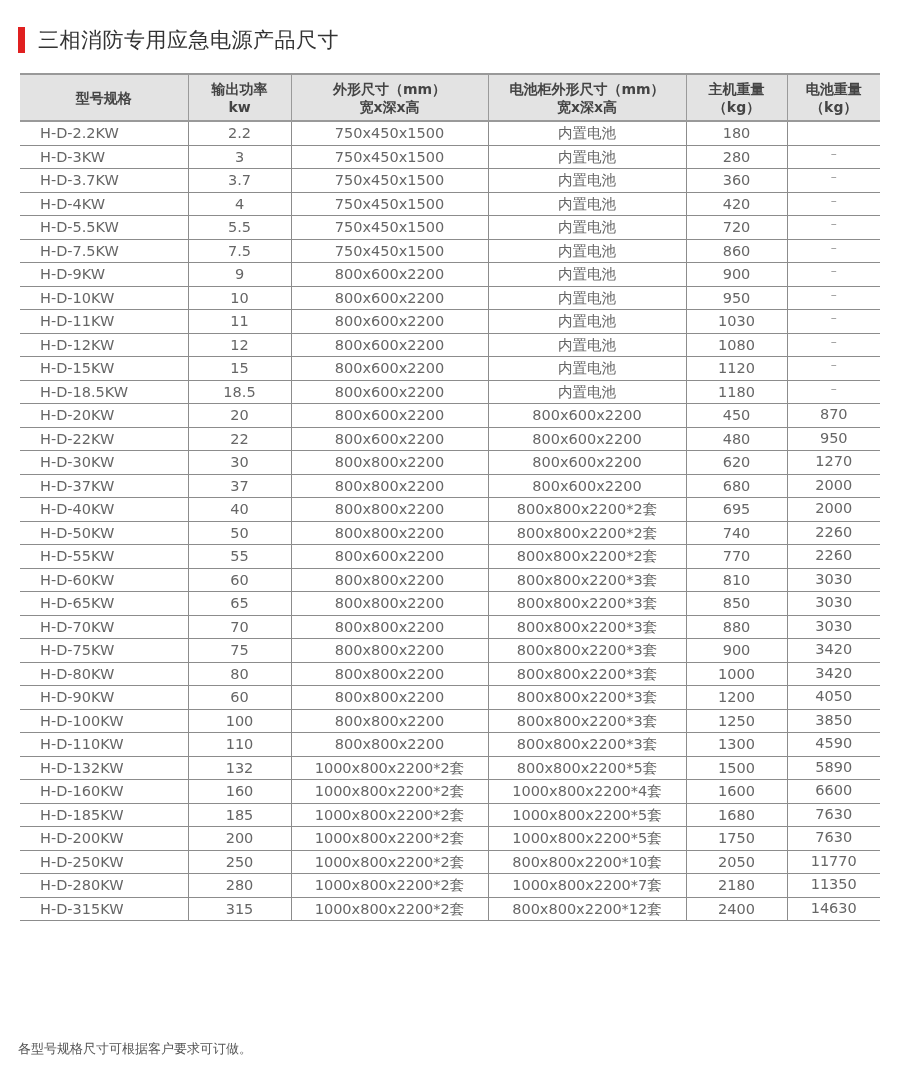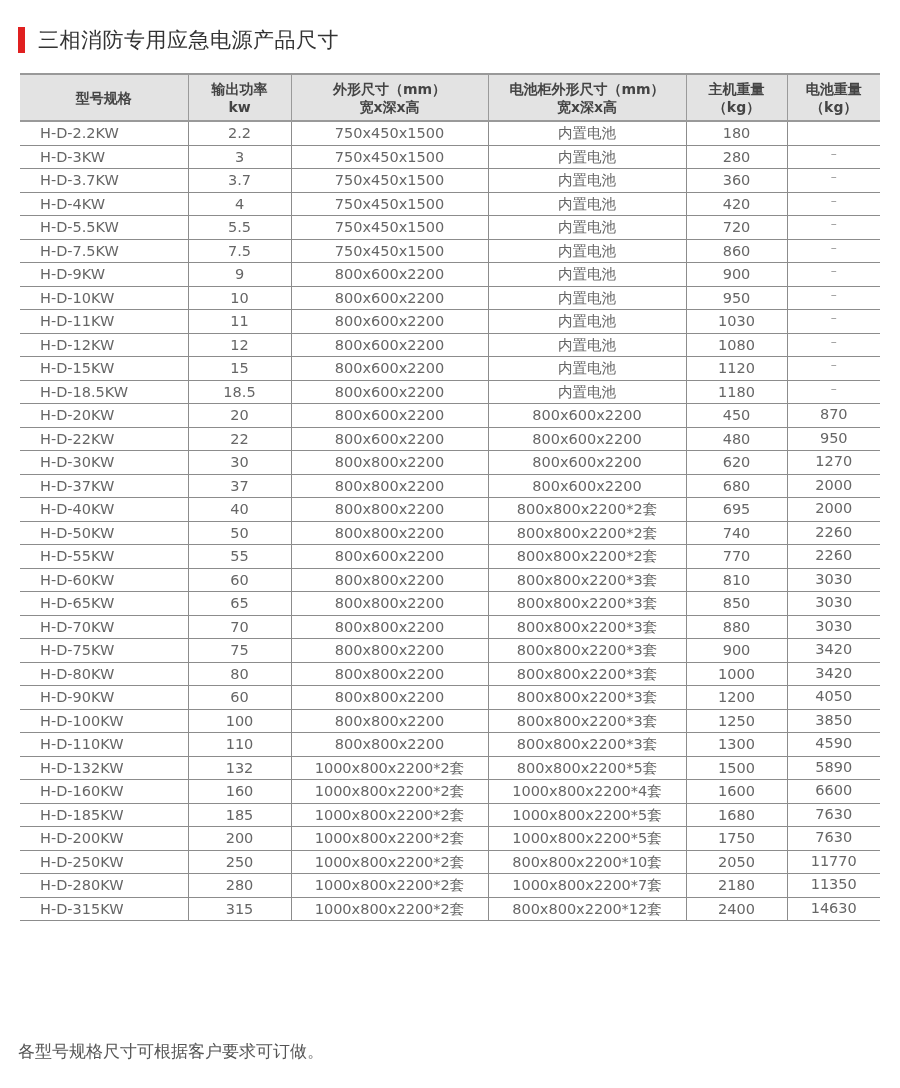--- a/index.html
+++ b/index.html
@@ -9,21 +9,21 @@
   .title{font-size:21px;color:#333;font-weight:500;letter-spacing:0.5px;}
   table{position:absolute;left:20px;top:73px;width:860px;border-collapse:collapse;table-layout:fixed;}
   col.c1{width:168px}col.c2{width:103px}col.c3{width:197px}col.c4{width:198px}col.c5{width:101px}col.c6{width:93px}
   thead th{background:#e3e3e3;height:45px;font-size:14px;font-weight:bold;color:#444;line-height:18px;padding:0;border-left:1px solid #9a9a9a;border-right:1px solid #9a9a9a;border-top:2px solid #999;border-bottom:2px solid #999;}
   thead th:first-child{border-left:none;text-align:center;}
   thead th:last-child{border-right:none;}
   tbody td{height:22.5px;padding:0;font-size:14.5px;color:#666;text-align:center;border-bottom:1.5px solid #8c8c8c;border-left:1px solid #8c8c8c;white-space:nowrap;line-height:22px;}
   tbody td:first-child{border-left:none;text-align:left;padding-left:20px;margin-top:32px;}
   tbody td.dash{color:#999;font-size:12px;vertical-align:top;line-height:16px;}
   tbody td.bw{vertical-align:top;line-height:20px;}
-  .footnote{position:absolute;left:18px;top:1040px;font-size:17px;color:#555;}
+  .footnote{position:absolute;left:18px;top:1040px;font-size:13px;color:#555;}
 </style>
 </head>
 <body>
 
 <div class="title-wrap">
   <div class="title-bar"></div>
   <div class="title">三相消防专用应急电源产品尺寸</div>
 </div>
 
 <table>

